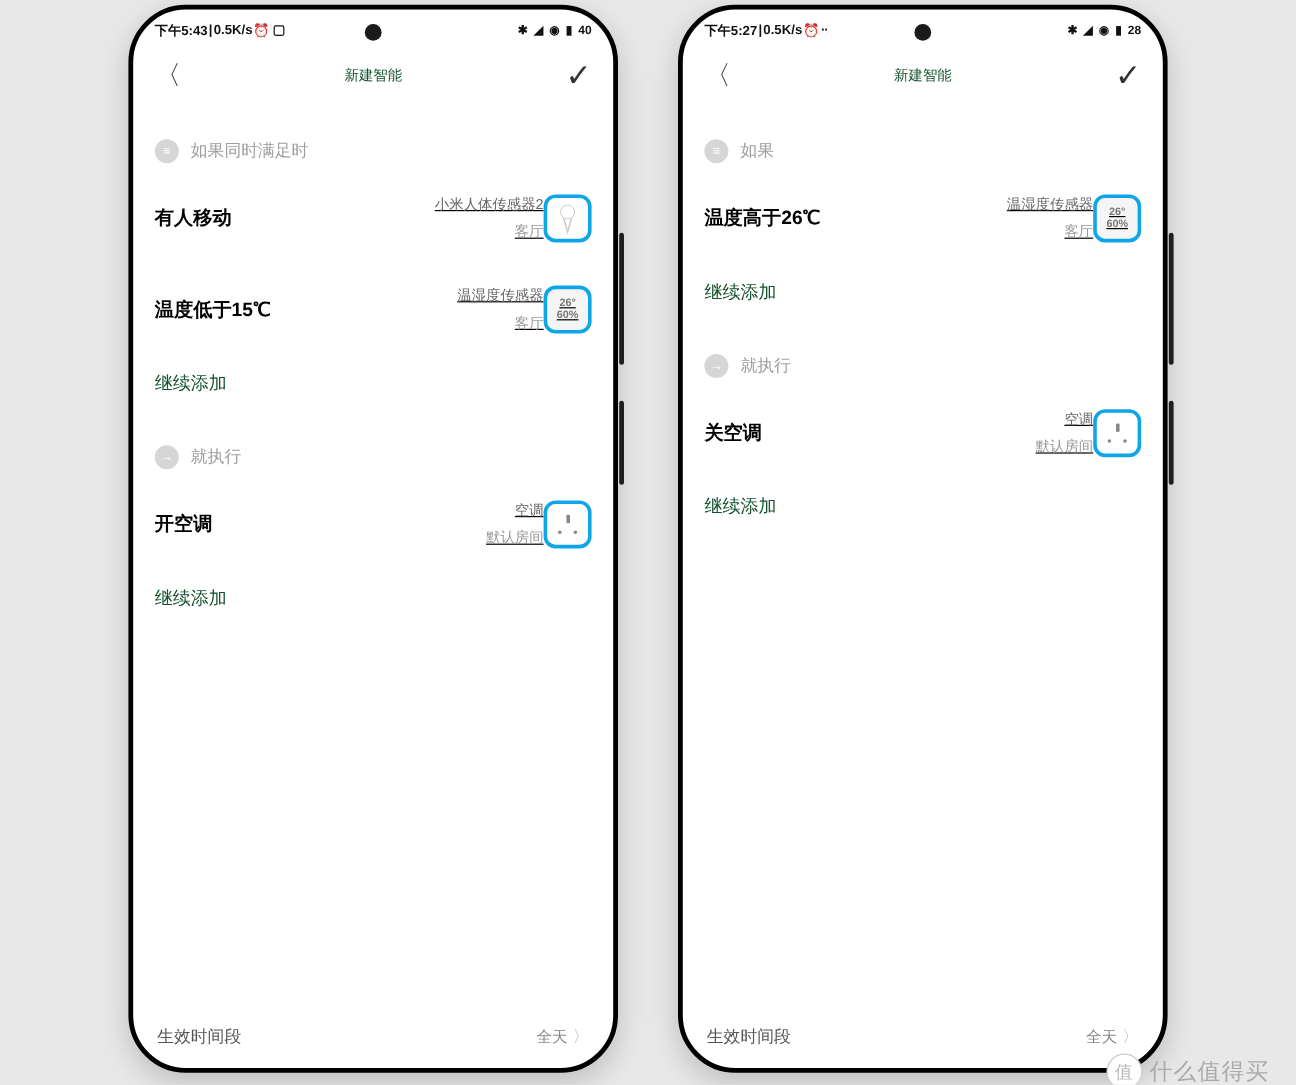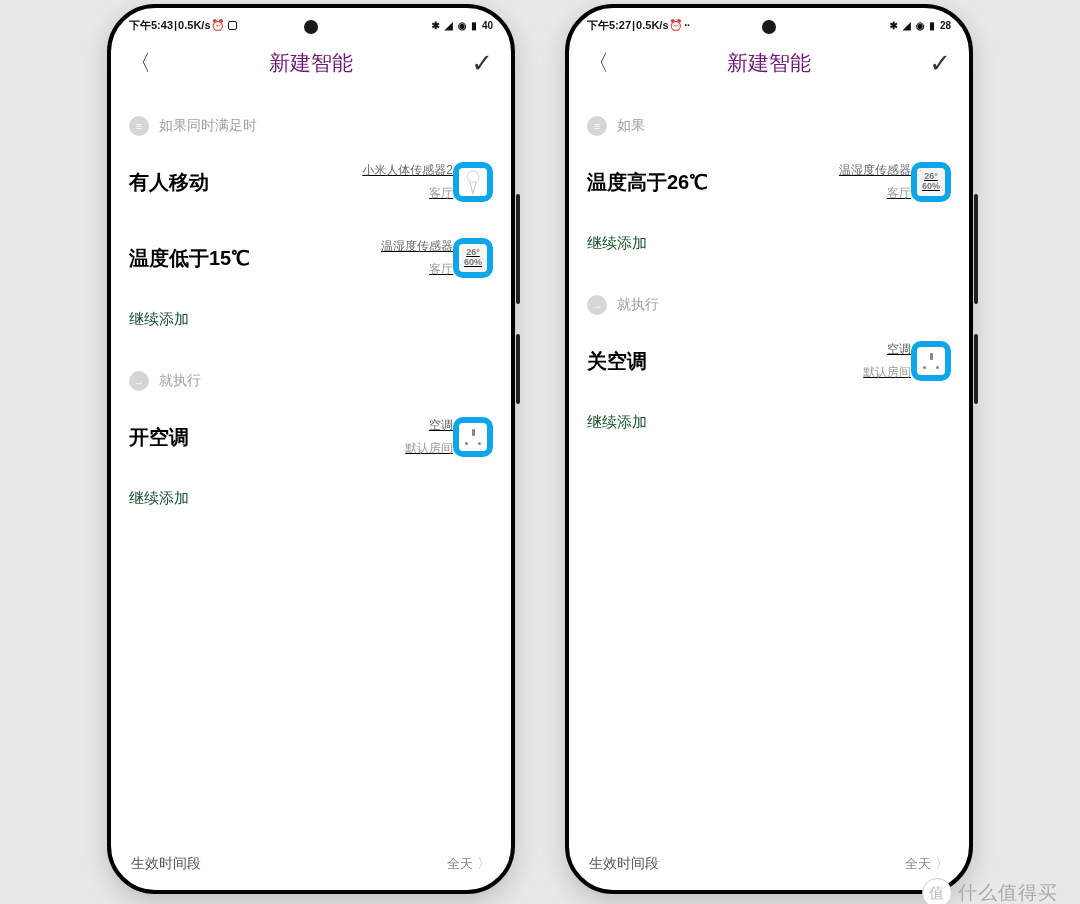--- a/index.html
+++ b/index.html
@@ -50,49 +50,49 @@
       padding: 4px 18px 0; font-size:11px; font-weight:600; color:#111;
     }
     .statusbar .left { display:flex; align-items:center; gap:1px; }
     .statusbar .right { display:flex; align-items:center; gap:5px; font-size:10px;}
     .navbar {
       height:50px; display:flex; align-items:center; justify-content:space-between;
       padding: 0 18px;
     }
     .chevron-left { font-size:22px; color:#333; }
     .check { font-size:26px; color:#333; line-height:1;}
-    .nav-title { font-size:21px; font-weight:500; color:#701a75; }
+    .nav-title { font-size:12px; font-weight:500; color:#14532d; }
     .scroll-area { flex:1 1 auto; overflow:hidden; padding: 0 18px;}
     .section-hdr {
       display:flex; align-items:center; gap:10px; margin-top:28px; margin-bottom:8px;
       color:#9e9e9e; font-size:14px;
     }
     .section-hdr .dot {
       width:20px;height:20px;border-radius:50%;background:#d6d6d6;display:flex;
       align-items:center;justify-content:center;color:#fff;font-size:11px;
     }
     .row {
       display:flex; align-items:center; justify-content:space-between;
       padding: 18px 0;
     }
     .row-main {
-      font-size:20px; font-weight:600; color:#000;
+      font-size:16px; font-weight:600; color:#000;
     }
     .row-right {
       display:flex; align-items:center; gap:0;text-decoration:underline;
     }
     .row-meta {
       text-align:right;
     }
     .row-meta .l1 { font-size:12px; color:#666; }
     .row-meta .l2 { font-size:12px; color:#999; margin-top:6px;}
     .device-ico {
       width:40px;height:40px;border-radius:10px;background:#f5f5f5;
       display:flex;align-items:center;justify-content:center;color:#888;font-size:10px;
-      border:6px solid #0ea5e9;
+      border:3px solid #0ea5e9;
     }
     .motion-ico { background:#fff; }
     .motion-ico svg { width:20px; }
     .temp-ico { font-weight:600; color:#777; font-size:9px; line-height:1.1; text-align:center;}
     .socket-ico { background:#fff; }
     .socket-ico .face { display:flex; gap:6px; flex-direction:column; align-items:center;}
     .socket-ico .dots-line { display:flex; gap:10px; }
     .socket-ico .d { width:3px;height:3px;border-radius:50%;background:#888; }
     .socket-ico .top { width:3px;height:7px;background:#888;border-radius:1px;}
     .add-link {

